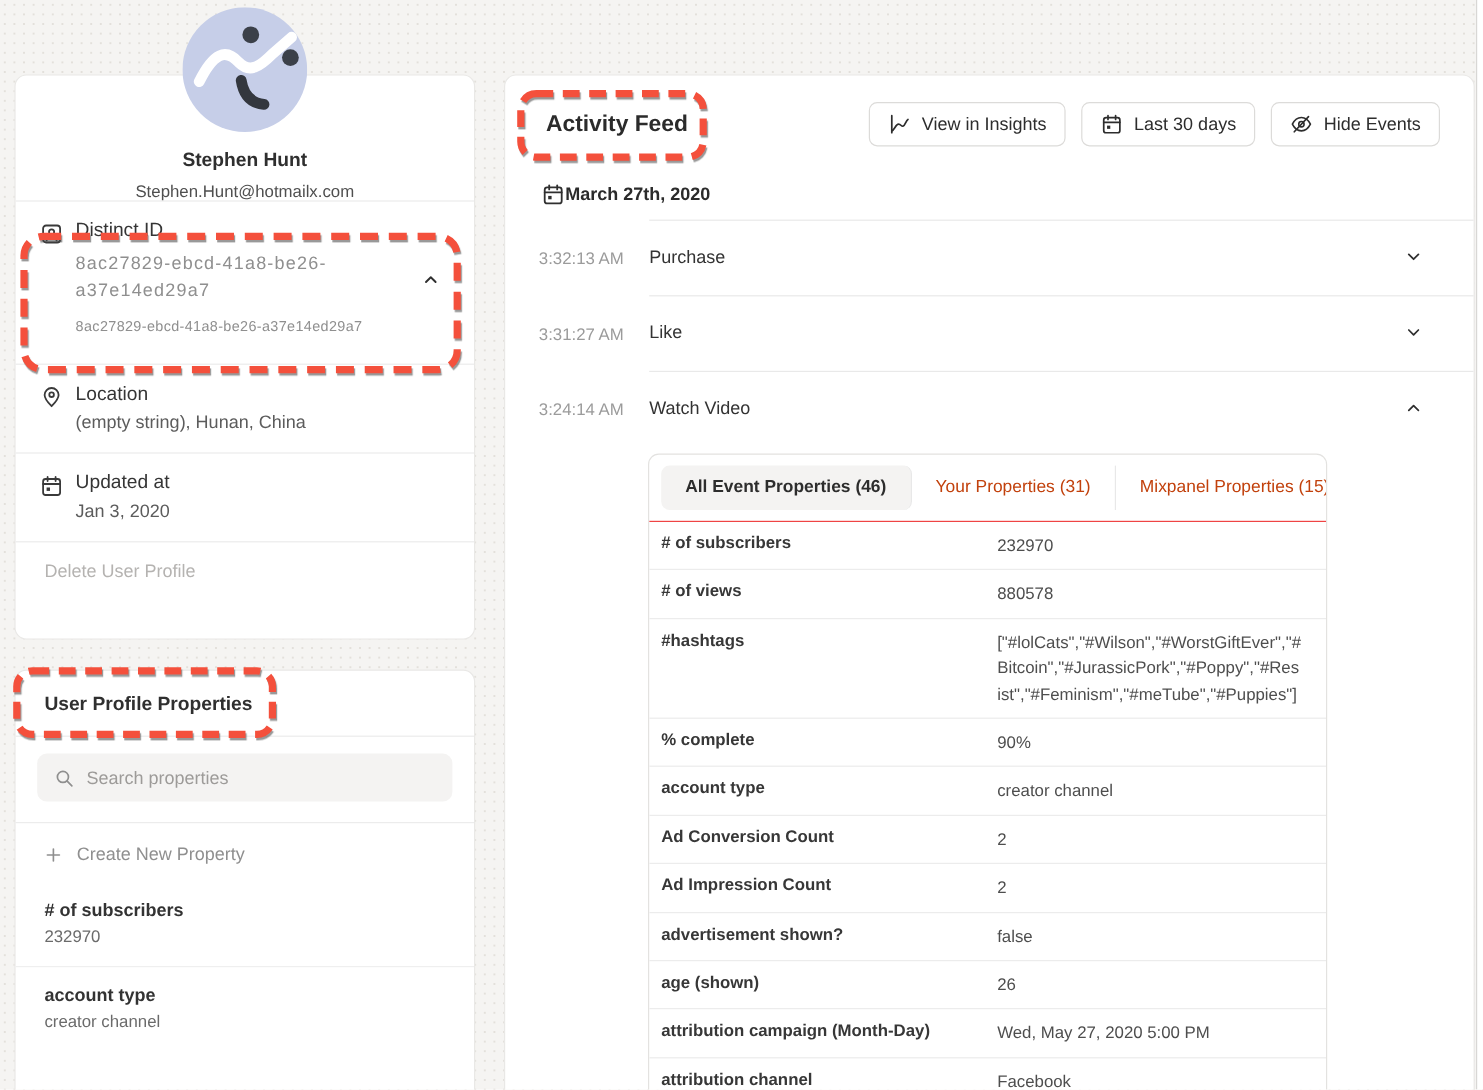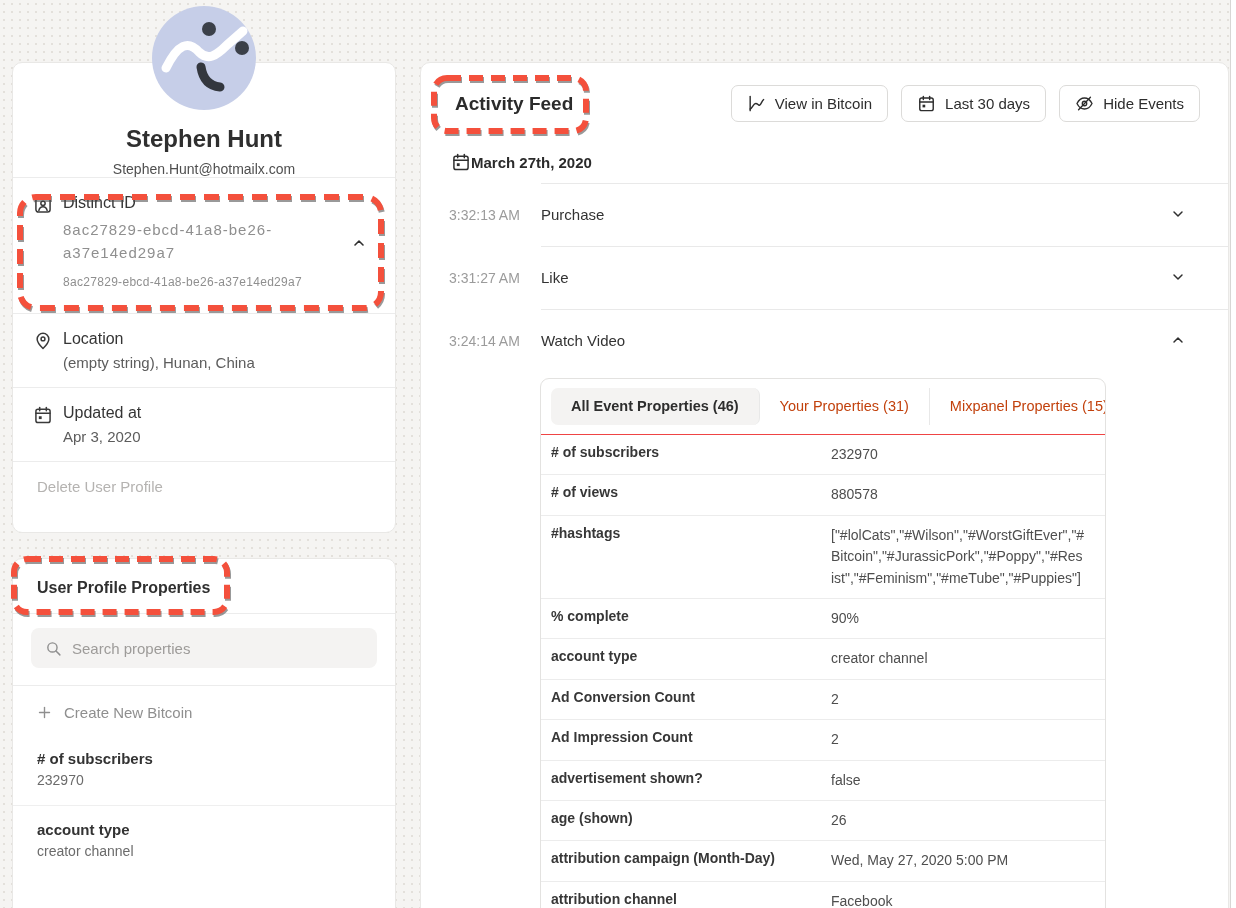--- a/index.html
+++ b/index.html
@@ -12,21 +12,21 @@
     background-size:8px 8px;
     color:#3a3a3a;
   }
   .card {
     position:absolute; background:#fff; border:1px solid #e9e8e6; border-radius:10px;
   }
   
   #profile-card { left:12px; top:62px; width:384px; height:471px; }
   .avatar-wrap { position:absolute; left:50%; top:-57px; transform:translateX(-50%); }
   .profile-head { padding-top:62px; text-align:center; }
-  .profile-name { font-size:24px; font-weight:700; color:#2f2f2f; }
+  .profile-name { font-size:16px; font-weight:700; color:#2f2f2f; }
   .profile-email { margin-top:8px; font-size:14px; color:#4f4f4f; }
   .sec { display:flex; gap:8px; padding:16px 20px; border-top:1px solid #ececec; position:relative; align-items:flex-start; }
   #profile-card .sec:first-of-type { margin-top:22px; }
   .sec-icon { width:22px; height:22px; flex:0 0 22px; margin-top:1px; color:#3a3a3a; }
   .sec-icon svg { width:20px; height:20px; display:block; }
   .sec-label { font-size:16px; color:#353535; }
   .sec-value { margin-top:6px; font-size:15px; color:#5c5c5c; }
   .distinct-value { color:#8f8f8f; letter-spacing:1px; width:230px; line-height:1.55; }
   .distinct-sub { margin-top:10px; font-size:12px; color:#8f8f8f; letter-spacing:.3px; }
   .collapse-btn { position:absolute; right:24px; top:50%; transform:translateY(-50%); width:20px; height:20px; color:#2f2f2f; cursor:pointer; }
@@ -136,21 +136,21 @@
       <svg viewBox="0 0 24 24" fill="none" stroke="currentColor" stroke-width="1.8" stroke-linecap="round" stroke-linejoin="round">
         <rect x="3.5" y="5" width="17" height="16" rx="2.5"></rect>
         <line x1="8" y1="3" x2="8" y2="7"></line>
           <line x1="16" y1="3" x2="16" y2="7"></line>
         <line x1="3.5" y1="10" x2="20.5" y2="10"></line>
         <rect x="7" y="13.5" width="3.4" height="3.4" fill="currentColor" stroke="none"></rect>
       </svg>
     </span>
     <div class="sec-body">
       <div class="sec-label">Updated at</div>
-      <div class="sec-value">Apr 3, 2020</div>
+      <div class="sec-value">Jan 3, 2020</div>
     </div>
   </div>
 
   <div class="delete-row">Delete User Profile</div>
 </div>
 
 <div class="card" id="props-card">
   <div class="props-title-row">
     <span class="props-title">User Profile Properties</span>
   </div>
@@ -161,21 +161,21 @@
           <line x1="15.5" y1="15.5" x2="21" y2="21"></line>
         </svg>
       <input type="text" placeholder="Search properties" style="">
     </div>
   </div>
   <div class="create-row">
     <svg viewBox="0 0 24 24" fill="none" stroke="currentColor" stroke-width="2.2" stroke-linecap="round">
         <line x1="12" y1="4" x2="12" y2="20"></line>
         <line x1="4" y1="12" x2="20" y2="12"></line>
       </svg>
-    <span>Create New Bitcoin</span>
+    <span>Create New Property</span>
   </div>
   <div id="prop-list">
       <div class="prop-item">
         <div class="prop-name"># of subscribers</div>
         <div class="prop-val">232970</div>
       </div>
       <div class="prop-item">
         <div class="prop-name">account type</div>
         <div class="prop-val">creator channel</div>
       </div>
@@ -185,21 +185,21 @@
 
 <div class="card" id="activity-card">
   <div class="activity-header">
     <div class="activity-title">Activity Feed</div>
     <div class="btn-row">
       <button class="btn">
         <svg viewBox="0 0 24 24" fill="none" stroke="currentColor" stroke-width="1.8" stroke-linecap="round" stroke-linejoin="round">
           <path d="M4 3 v18"></path>
             <path d="M4 19 c3-1 4-7 7-7 s3 3 5 2 3-6 5-7"></path>
         </svg>
-        <span>View in Bitcoin</span>
+        <span>View in Insights</span>
       </button>
       <button class="btn">
         <svg viewBox="0 0 24 24" fill="none" stroke="currentColor" stroke-width="1.8" stroke-linecap="round" stroke-linejoin="round">
           <rect x="3.5" y="5" width="17" height="16" rx="2.5"></rect>
           <line x1="8" y1="3" x2="8" y2="7"></line>
             <line x1="16" y1="3" x2="16" y2="7"></line>
           <line x1="3.5" y1="10" x2="20.5" y2="10"></line>
           <rect x="7" y="13.5" width="3.4" height="3.4" fill="currentColor" stroke="none"></rect>
         </svg>
         <span>Last 30 days</span>

